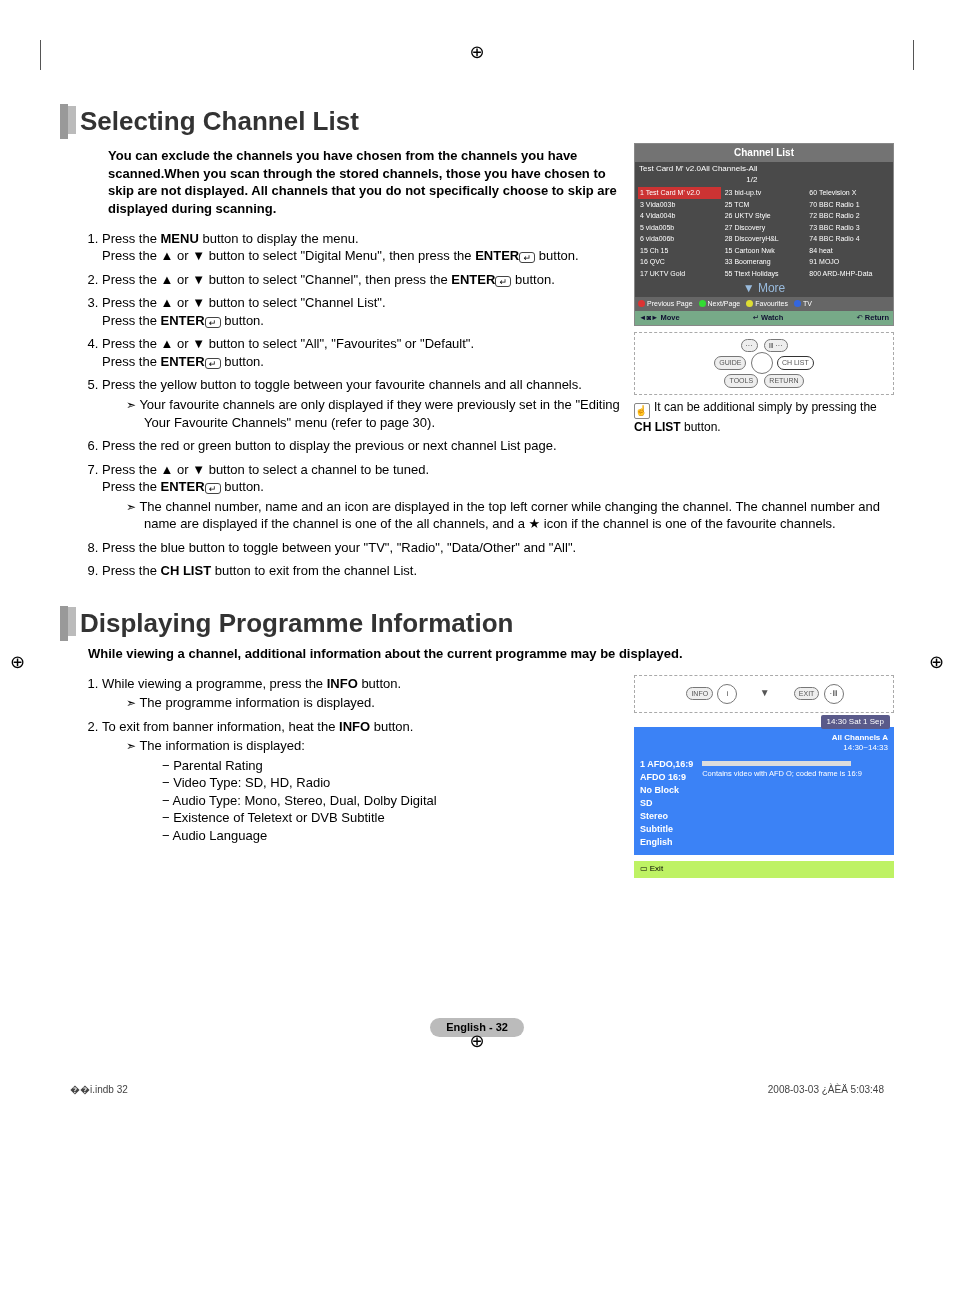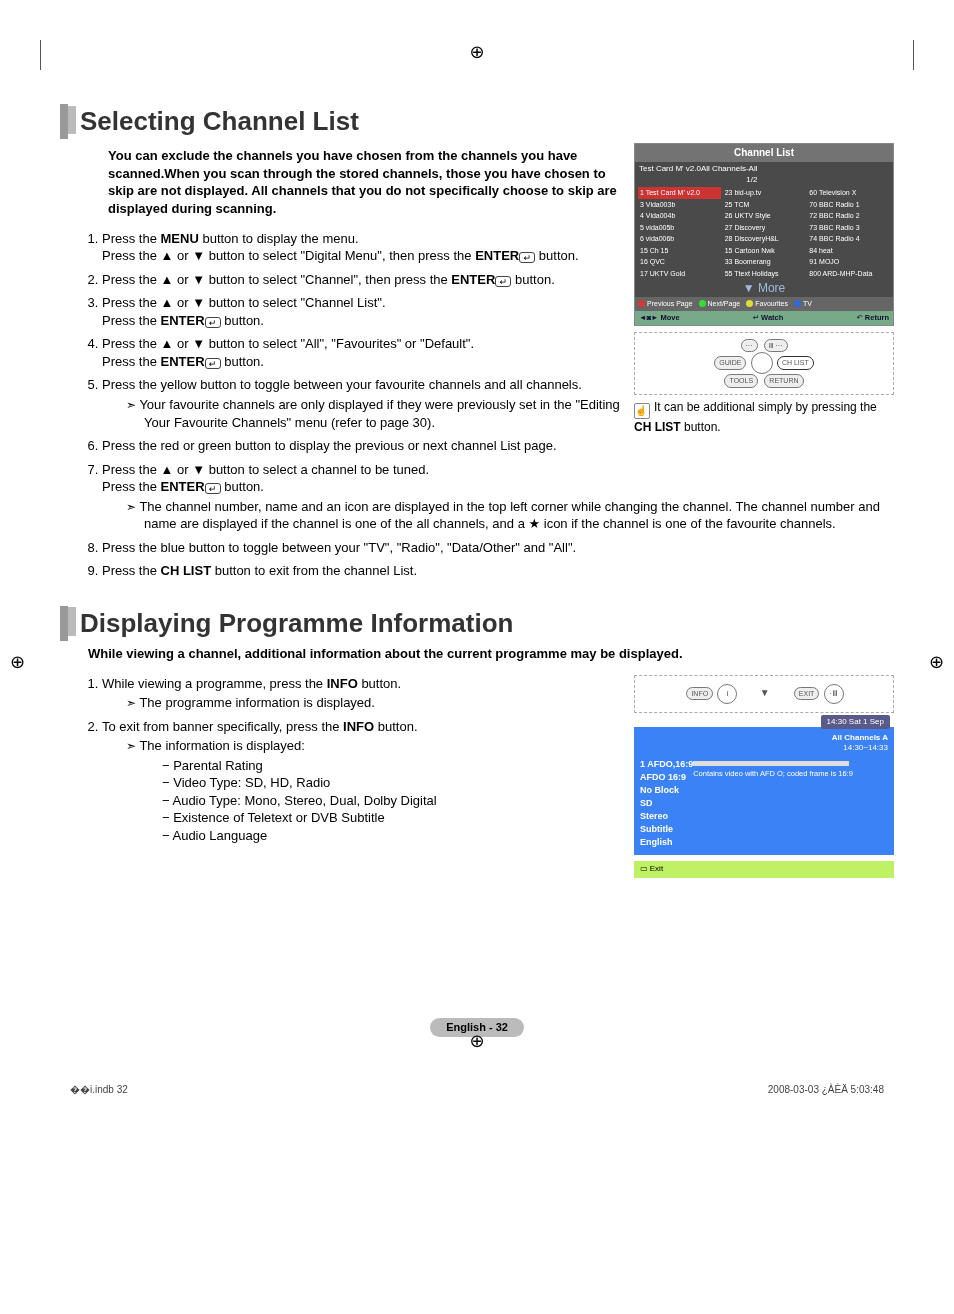--- a/index.html
+++ b/index.html
@@ -119,21 +119,21 @@
   .note-line .hand { display:inline-block; width:16px;height:16px;border:1px solid #888;border-radius:2px;text-align:center;font-size:10px;line-height:14px;vertical-align:-3px;margin-right:4px;}
   .info-banner {
     background:#3b82f6;
     color:#fff;
     font-size:8.5px;
     padding:6px;
     position:relative;
   }
   .info-time { position:absolute; top:-12px; right:4px; background:#5a5a8a; padding:2px 6px; border-radius:2px; font-size:8px;}
   .info-head { text-align:right; font-size:8px; margin-bottom:4px;}
-  .info-grid { display:flex; gap:0;}
+  .info-grid { display:flex; gap:9px;}
   .info-left { font-weight:bold; font-size:9px; line-height:1.45;}
   .info-right { flex:1; font-size:7.5px;}
   .info-bar { height:5px; background:#ddd; width:80%; margin:3px 0;}
   .info-exit { background:#bef264; padding:3px 6px; font-size:8px; margin-top:6px;}
   .remote-diag {
     border:1px dashed #aaa;
     padding:8px 6px;
     text-align:center;
     font-size:8px;
     color:#555;
@@ -285,21 +285,21 @@
 <div class="intro">While viewing a channel, additional information about the current programme may be displayed.</div>
 
 <div class="cols">
   <div class="textcol">
     <ol class="steps">
       <li>
         <span>While viewing a programme, press the </span><b>INFO</b><span> button.</span>
         <div class="arrow">The programme information is displayed.</div>
       </li>
       <li>
-        <span>To exit from banner specifically, press the </span><b>INFO</b><span> button.</span>
+        <span>To exit from banner information, heat the </span><b>INFO</b><span> button.</span>
         <div class="arrow">The information is displayed:</div>
         <div id="bullets" style="margin-left:60px">
               <div>− Parental Rating</div>
               <div>− Video Type: SD, HD, Radio</div>
               <div>− Audio Type: Mono, Stereo, Dual, Dolby Digital</div>
               <div>− Existence of Teletext or DVB Subtitle</div>
               <div>− Audio Language</div>
             </div>
       </li>
     </ol>

